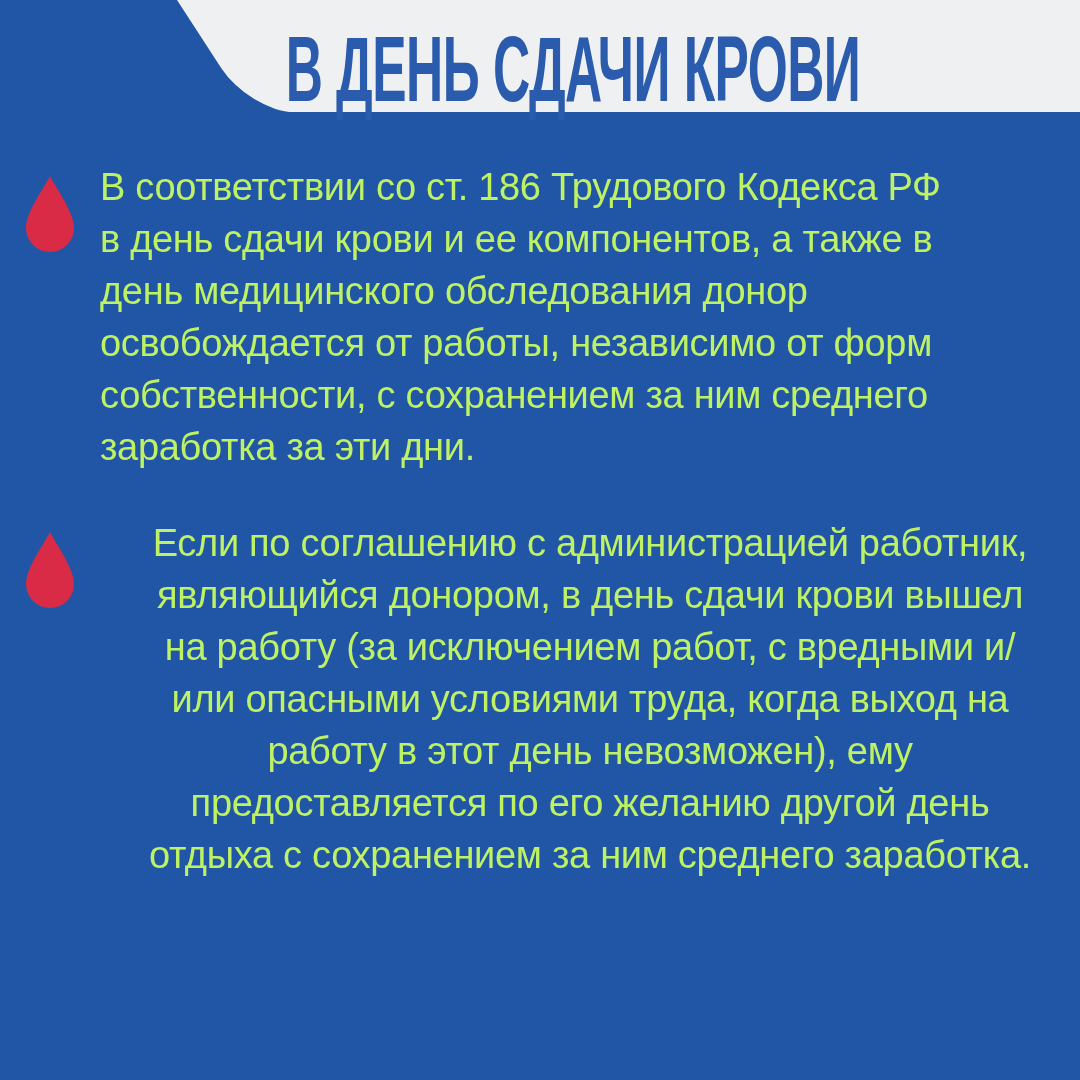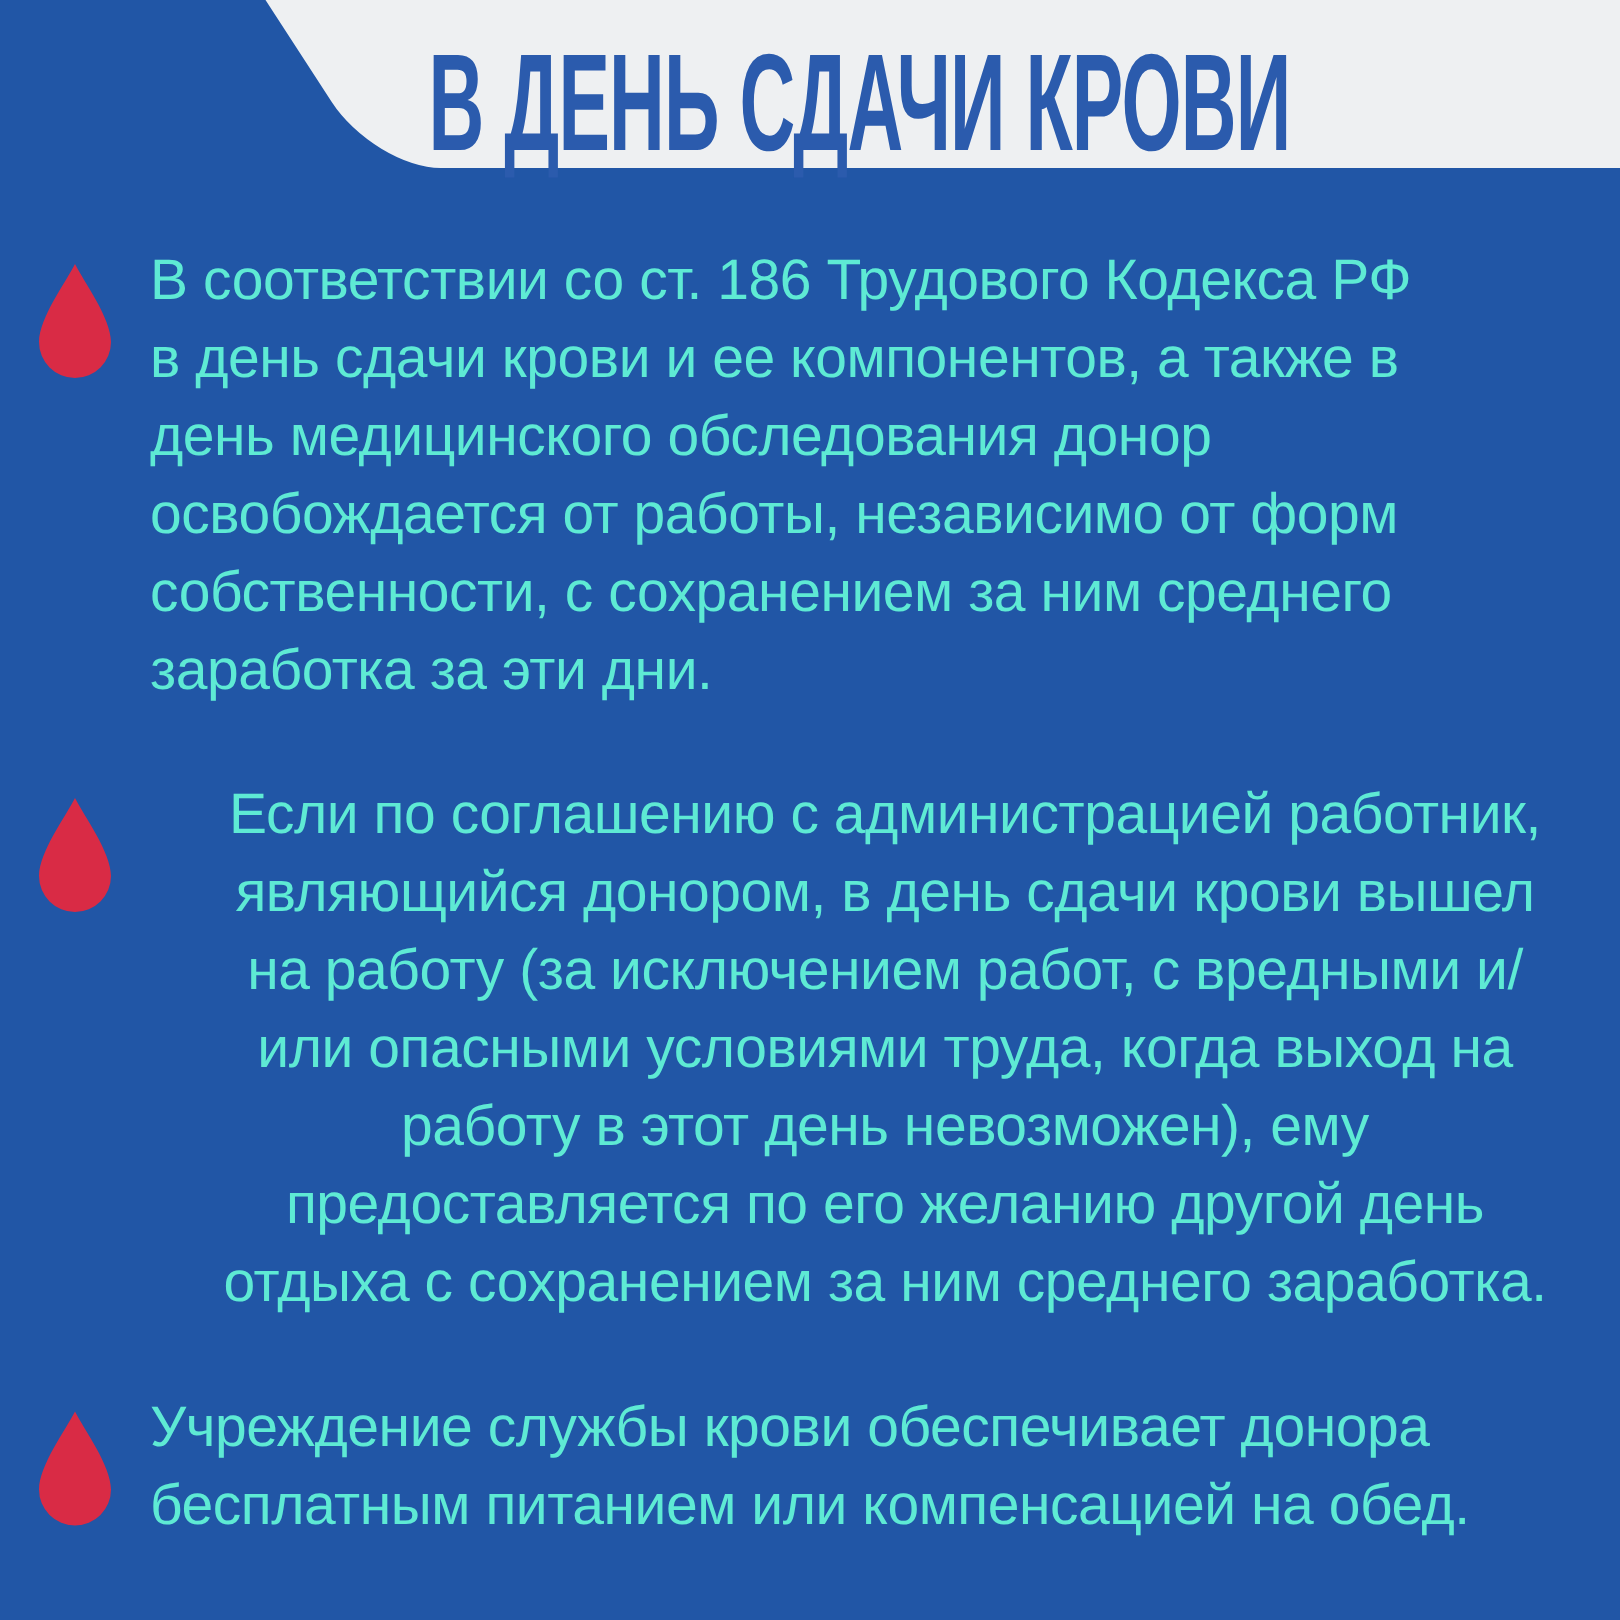--- a/index.html
+++ b/index.html
@@ -55,21 +55,21 @@
     left:23px; top:14px;
     width:54px; height:78px;
   }
   .drop path { fill:#d92b45; }
 
   .bullet-text {
     margin:0 0 0 100px;
     font-size:38px;
     line-height:52px;
     letter-spacing:-0.3px;
-    color:#5eead4;
+    color:#bef264;
     white-space:pre;
   }
 </style>
 </head>
 <body>
 
 <div class="poster">
 
   <div class="banner"></div>
 
@@ -95,21 +95,14 @@
     </svg>
     <p class="bullet-text">Если по соглашению с администрацией работник,
 являющийся донором, в день сдачи крови вышел
 на работу (за исключением работ, с вредными и/
 или опасными условиями труда, когда выход на
 работу в этот день невозможен), ему
 предоставляется по его желанию другой день
 отдыха с сохранением за ним среднего заработка.</p>
   </div>
 
-  <div class="item item-3">
-    <svg class="drop" viewBox="0 0 54 78" xmlns="http://www.w3.org/2000/svg">
-      <path d="M27 1 C33 13 51 37 51 53 A24 24 0 0 1 3 53 C3 37 21 13 27 1 Z" fill="#d92b45"></path>
-    </svg>
-    <p class="bullet-text">Учреждение службы крови обеспечивает донора
-бесплатным питанием или компенсацией на обед.</p>
-  </div>
 
 </div>
 
 </body></html>

